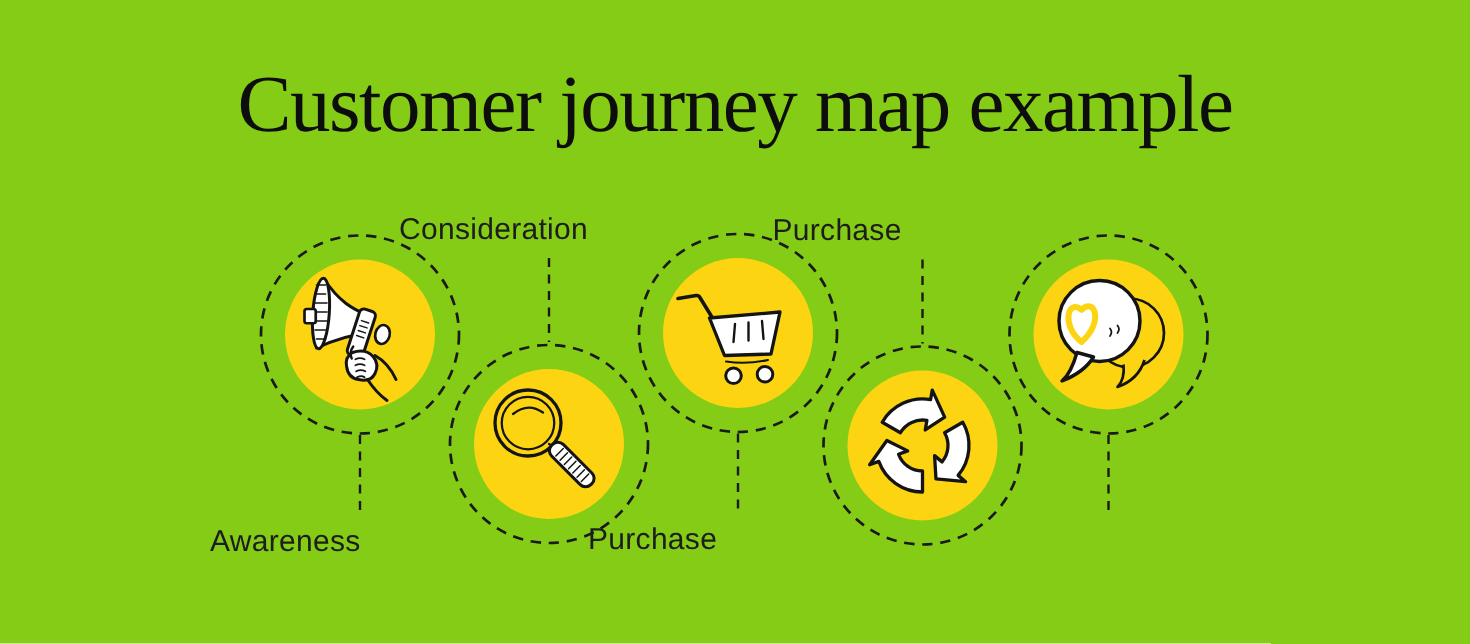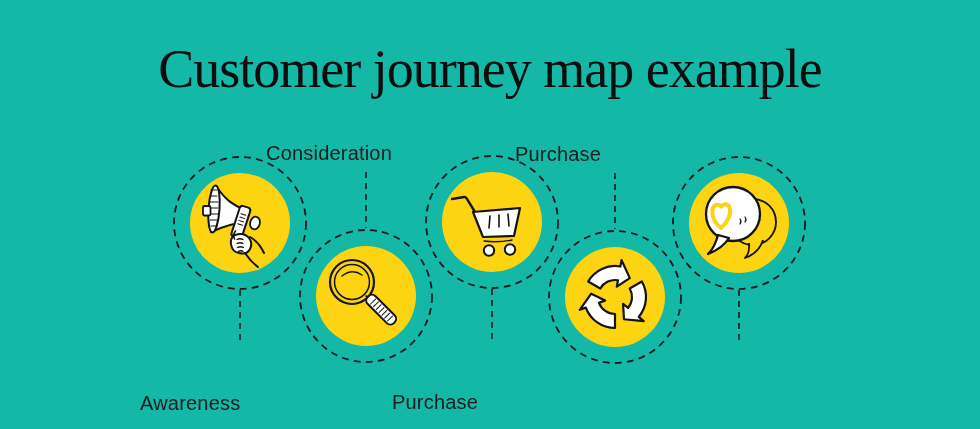--- a/index.html
+++ b/index.html
@@ -1,32 +1,32 @@
 <!DOCTYPE html>
 <html><head>
 <meta charset="utf-8">
 <style>
   html,body { margin:0; padding:0; background:#ffffff; }
   .canvas {
-    position:relative; width:980px; height:429px; background:#14b8a6;
+    position:relative; width:980px; height:429px; background:#84cc16;
     overflow:hidden; font-family:"Liberation Sans", sans-serif;
   }
   .title {
     position:absolute; left:0; top:38px; width:980px;
     text-align:center; font-family:"Liberation Serif", serif;
     font-size:54px; font-weight:400; color:#0d0d0d; letter-spacing:-1px;
     margin:0;
   }
   .stage { position:absolute; width:140px; height:200px; }
   .stage svg { display:block; overflow:visible; }
   .stage .label {
     position:absolute; left:-30px; width:200px; 
     font-size:20px; color:#1d1d1d; letter-spacing:0.2px; white-space:nowrap;
   }
-  .stage.row-top .label { top:197px;margin-top:42px; }
+  .stage.row-top .label { top:197px; }
   .stage.row-bottom .label { top:-24px; }
   .ring   { fill:none; stroke:#1a1a1a; stroke-width:1.8; stroke-dasharray:6.9 5.2; }
   .disc   { fill:#fcd411; stroke:none; }
   .conn   { stroke:#1a1a1a; stroke-width:1.6; stroke-dasharray:6 5; }
   .ink    { stroke:#141414; fill:none; stroke-linecap:round; stroke-linejoin:round; }
   .ink-f  { stroke:#141414; fill:#ffffff; stroke-linecap:round; stroke-linejoin:round; }
 </style>
 </head>
 <body>
 

